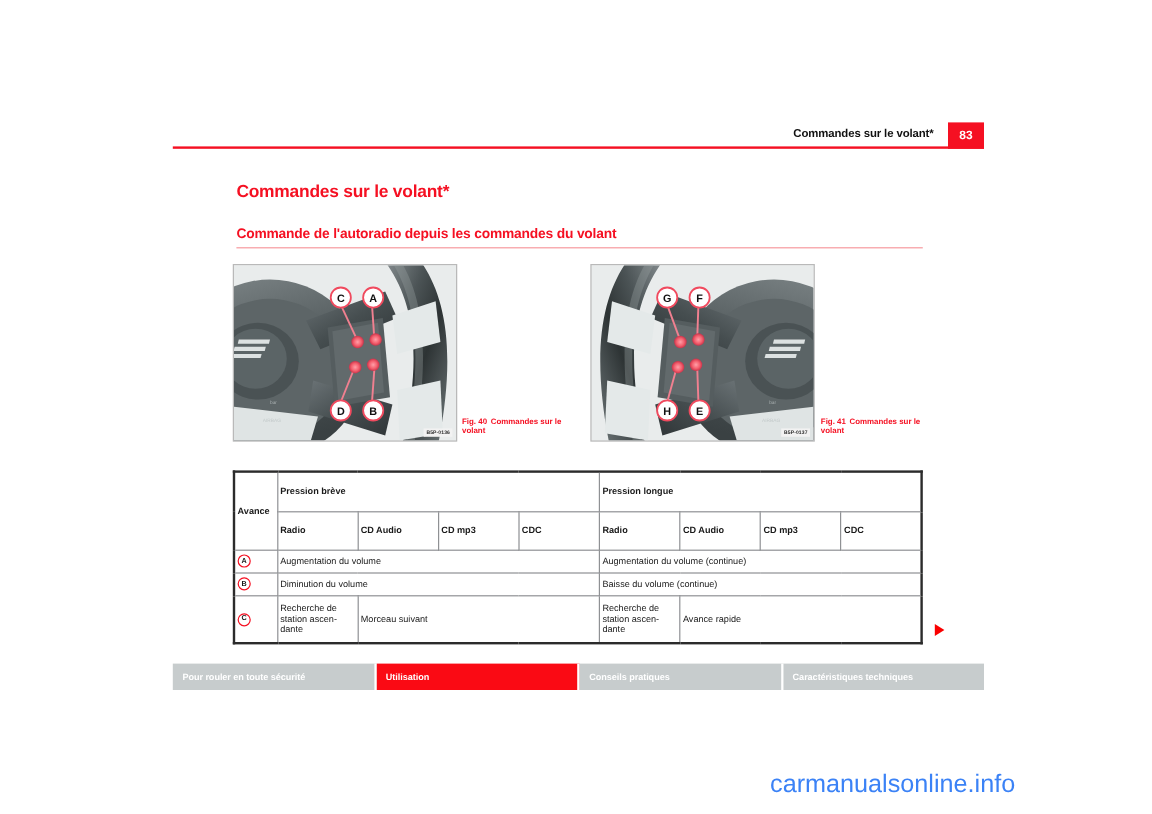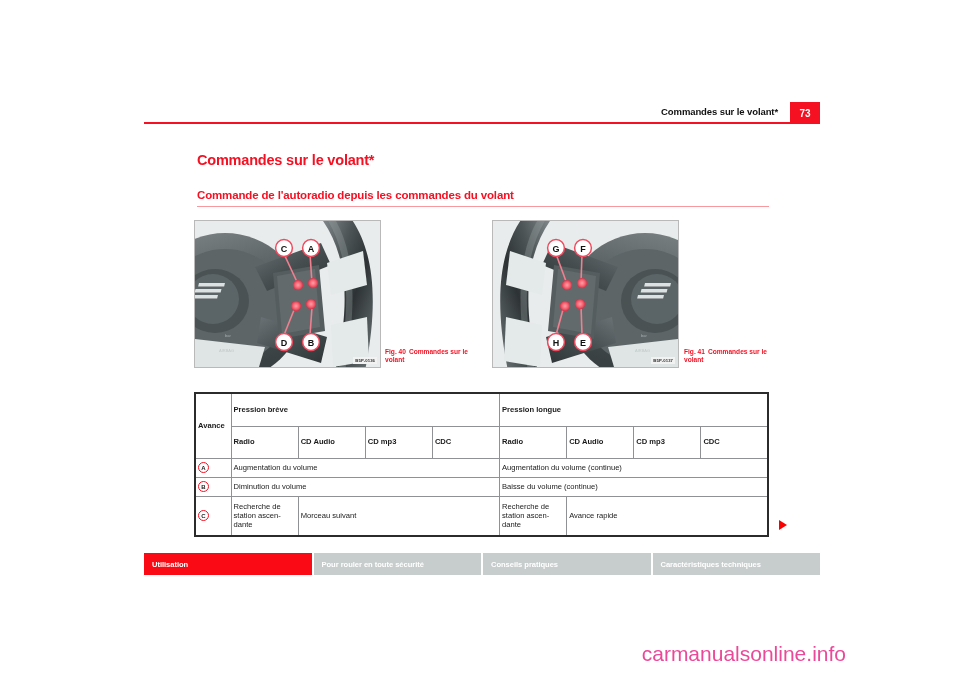--- a/index.html
+++ b/index.html
@@ -192,34 +192,34 @@
     letter-spacing: -0.05px;
   }
   .footnav .tab:last-child { border-right: none; }
   .footnav .tab.active { background: #fa0a14; }
 
   
   .watermark {
     position: absolute;
     right: 18px; bottom: 12px;
     font-size: 21px;
-    color: #ec4899;
+    color: #3b82f6;
     font-family: "Liberation Sans", sans-serif;
     letter-spacing: 0px;
   }
 </style>
 </head>
 <body>
 
 <div class="page">
 
   <div class="header">
     <div class="header-title">Commandes sur le volant*</div>
     <div class="page-num-box">
-      <span class="page-num">73</span>
+      <span class="page-num">83</span>
     </div>
   </div>
   <div class="header-rule"></div>
 
   <div class="h1-title">Commandes sur le volant*</div>
   <div class="h2-title">Commande de l'autoradio depuis les commandes du volant</div>
   <div class="h2-rule"></div>
 
   <div class="figure fig-left">
     <svg class="wheel-svg" width="185" height="146" viewBox="0 0 185 146">
@@ -453,21 +453,21 @@
         <td class="tbl-outer-bottom">Recherche de station ascen-dante</td>
         <td colspan="3" class="tbl-outer-bottom tbl-outer-right">Avance rapide</td>
       </tr>
     </tbody>
       </table>
   </div>
 
   <div class="cont-arrow"></div>
 
   <div class="footnav">
+    <div class="tab">Pour rouler en toute sécurité</div>
     <div class="tab active">Utilisation</div>
-    <div class="tab">Pour rouler en toute sécurité</div>
     <div class="tab">Conseils pratiques</div>
     <div class="tab">Caractéristiques techniques</div>
   </div>
 
   <div class="watermark">carmanualsonline.info</div>
 
 </div>
 
 </body></html>

